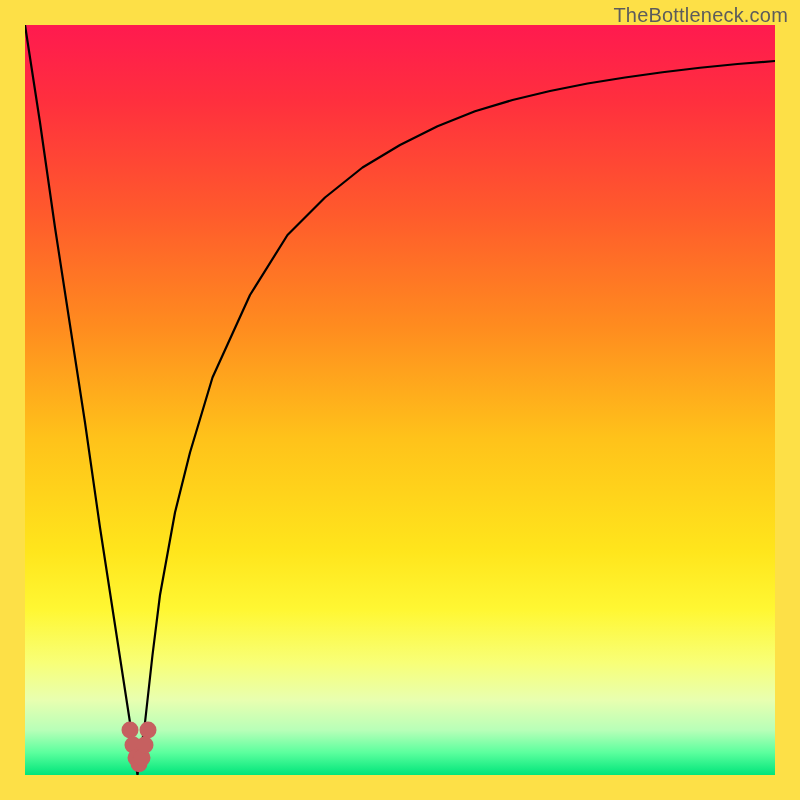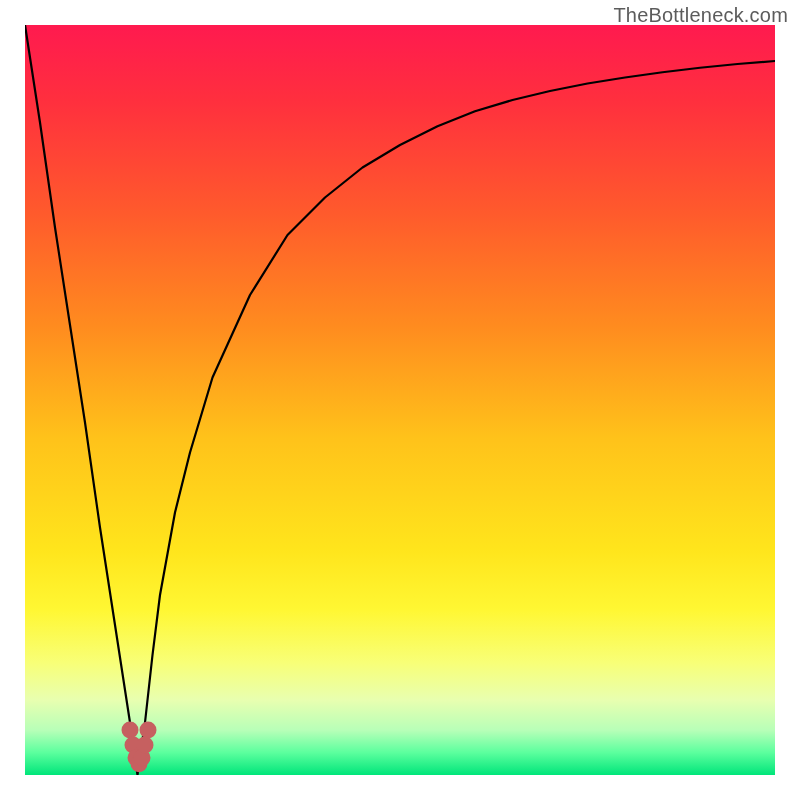--- a/index.html
+++ b/index.html
@@ -8,21 +8,21 @@
     width: 800px;
     height: 800px;
     overflow: hidden;
     background: #000;
     font-family: Arial, Helvetica, sans-serif;
   }
   .frame {
     position: absolute;
     left: 0; top: 0;
     width: 800px; height: 800px;
-    background: #ffffff;
+    background: #fde047;
   }
   .plot {
     position: absolute;
     left: 25px;
     top: 25px;
     width: 750px;
     height: 750px;
     overflow: hidden;
   }
   .gradient-bg {

